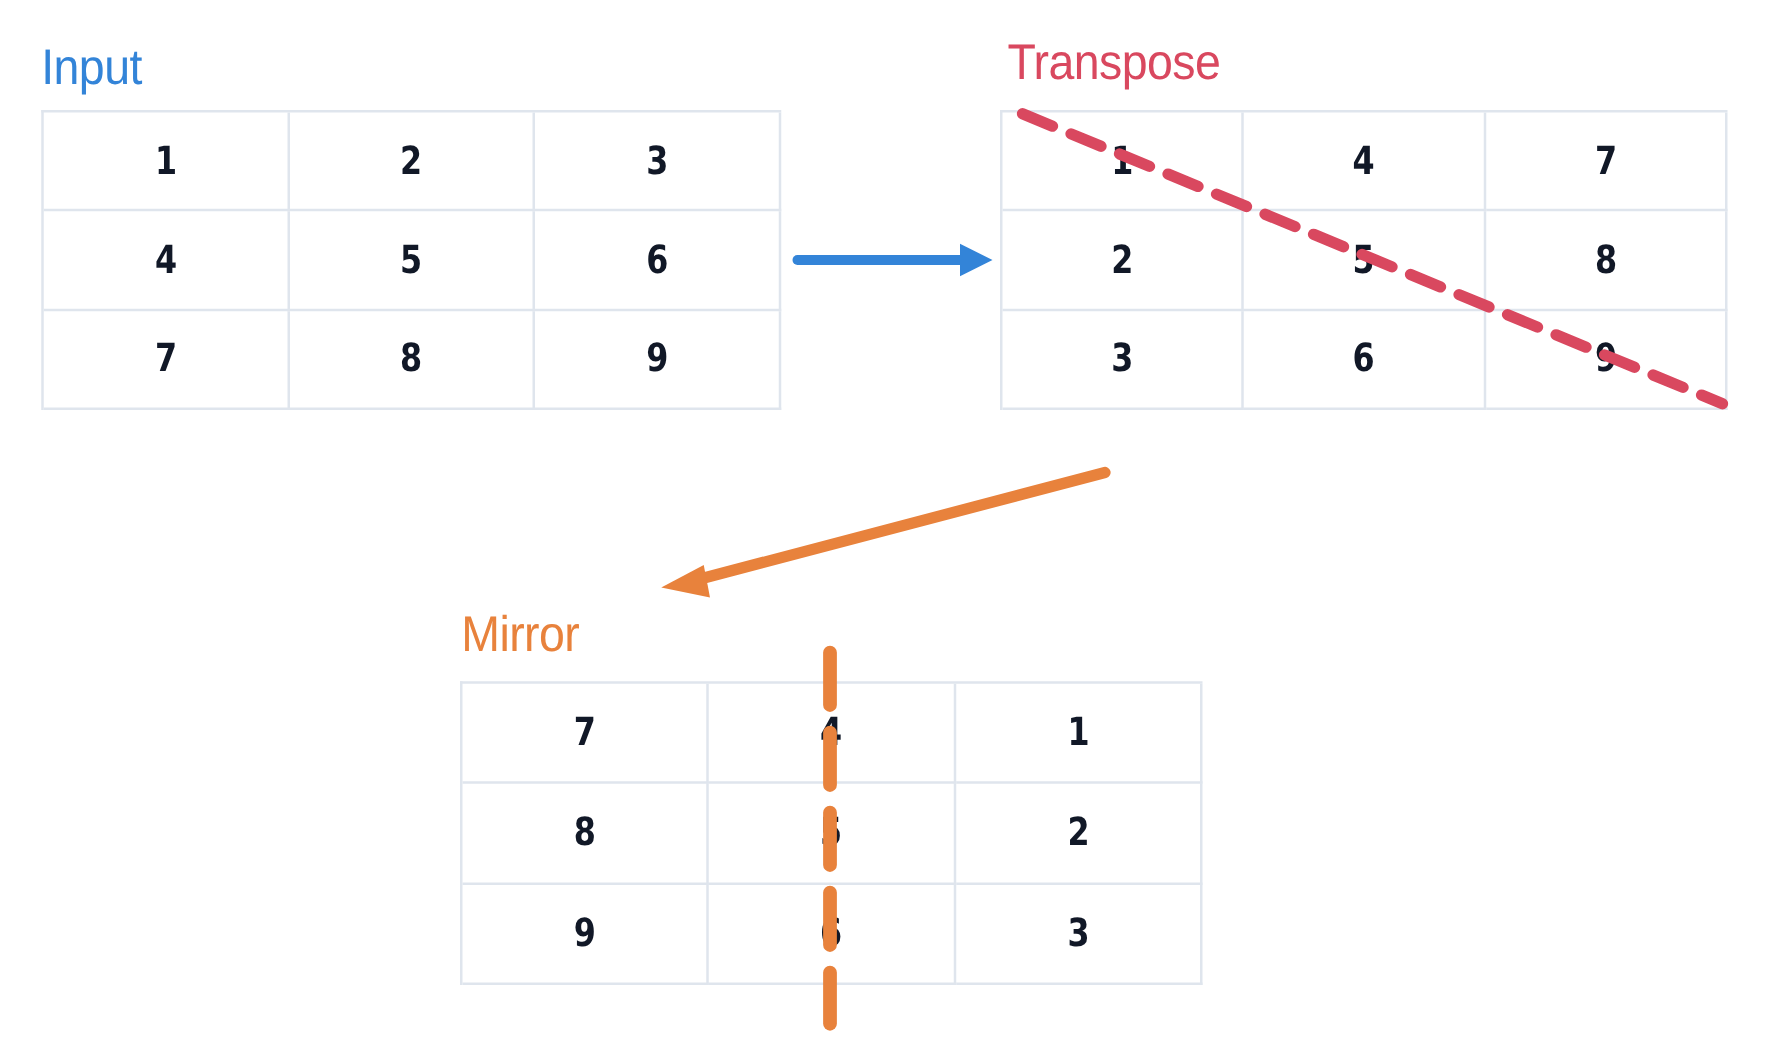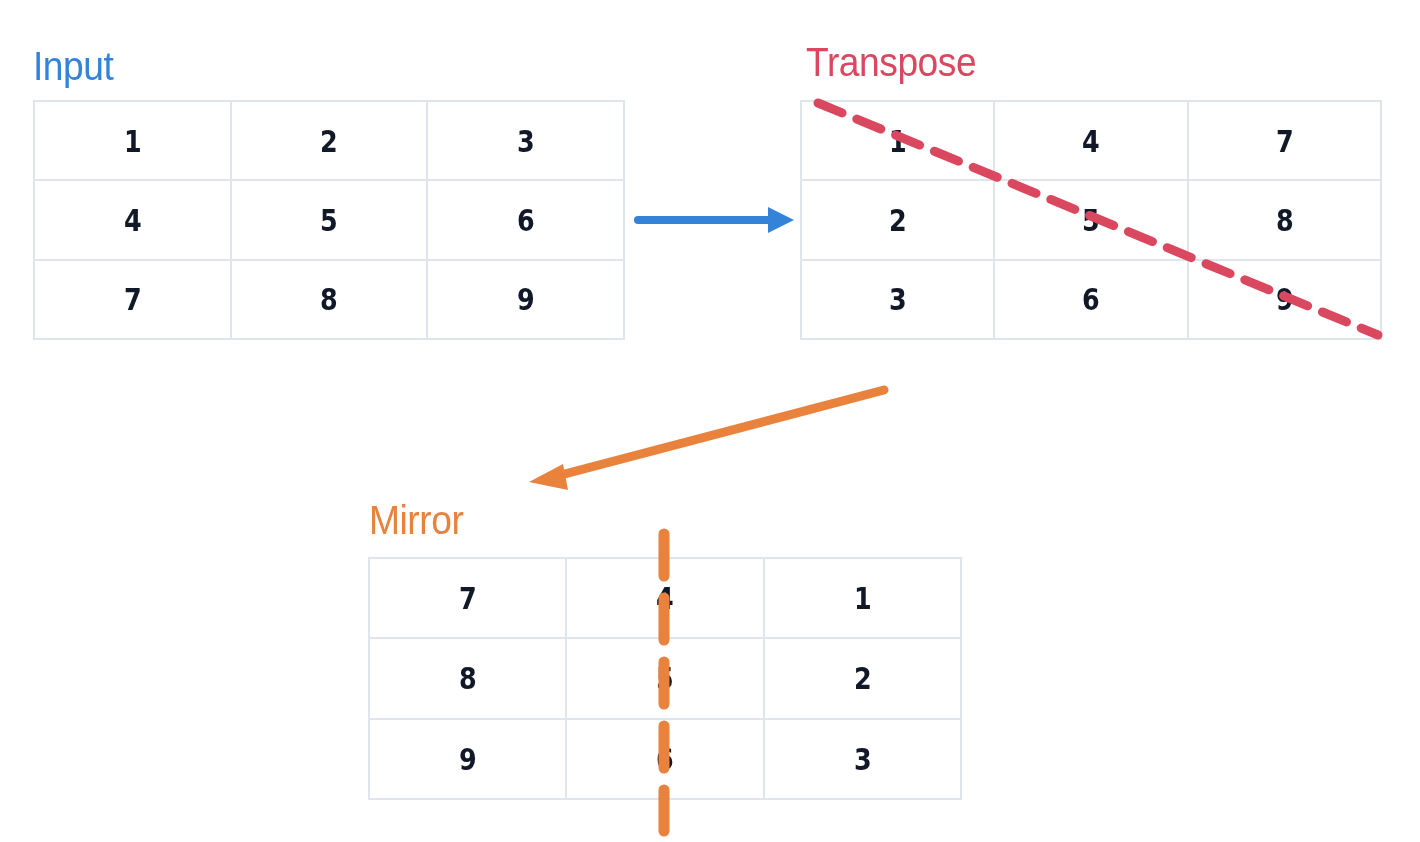--- a/index.html
+++ b/index.html
@@ -10,21 +10,21 @@
   }
   body {
     width: 1420px;
     height: 842px;
     position: relative;
     overflow: hidden;
     font-family: "Liberation Sans", "DejaVu Sans", sans-serif;
   }
   .stage {
     position: absolute;
-    left: 0; top: 12px;
+    left: 0; top: 0;
     width: 1420px;
     height: 774px;
   }
 
   
   .section-title {
     position: absolute;
     font-family: "Liberation Sans", "DejaVu Sans", sans-serif;
     font-size: 40px;
     font-weight: 400;

